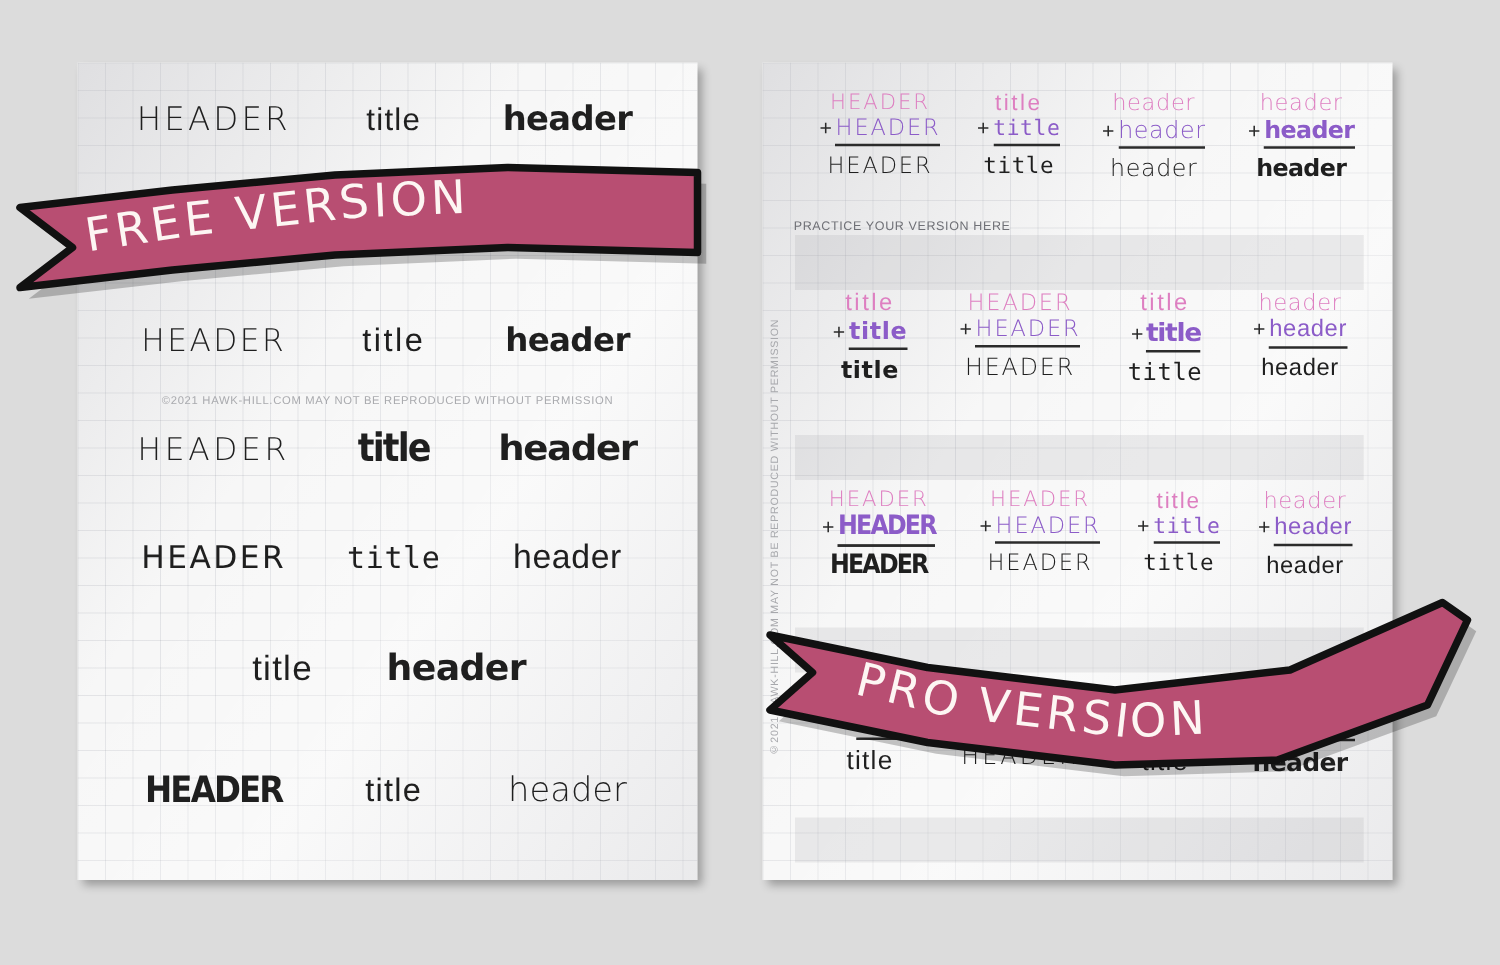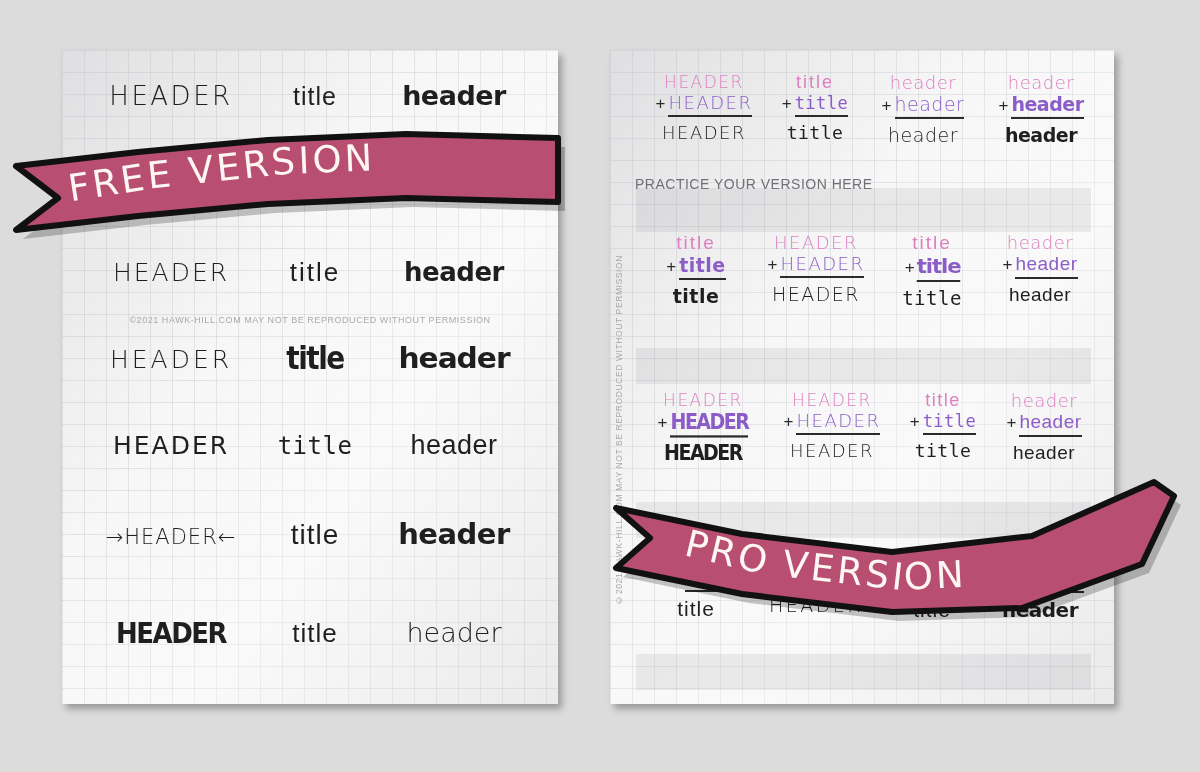--- a/index.html
+++ b/index.html
@@ -67,21 +67,21 @@
   .pro-block{position:absolute;left:0;width:100%;}
   .pro-cols{display:flex;justify-content:center;align-items:flex-start;gap:6px;padding-left:18px;}
   .pro-col{display:flex;flex-direction:column;align-items:center;}
   .pc-top{color:#de7fc1;white-space:nowrap;}
   .pc-mid-wrap{display:flex;align-items:baseline;white-space:nowrap;}
   .pc-plus{color:#2a2a2a;margin-right:3px;}
   .pc-mid{color:#8c5cc8;border-bottom:2px solid #2b2b2b;padding-bottom:2px;}
   .pc-sum{color:#1f1f1f;margin-top:5px;white-space:nowrap;}
 
   .practice-label{
-    position:absolute;font-size:14px;letter-spacing:.5px;color:#6f7076;
+    position:absolute;font-size:10px;letter-spacing:.5px;color:#6f7076;
     font-family:"Liberation Sans", sans-serif;white-space:nowrap;
   }
   .practice-box{
     position:absolute;background:rgba(150,152,158,.16);
   }
   .copyright-v{
     position:absolute;
     font-size:8.5px;letter-spacing:.6px;color:#a7a8ac;
     font-family:"Liberation Sans", sans-serif;white-space:nowrap;
     writing-mode:vertical-rl;transform:rotate(180deg);
@@ -124,21 +124,20 @@
       <span class="c-lower s-xbold" style="font-size:28px;">header</span>
     </div>
 
     <div class="free-row" style="top:380px;font-size:25px;">
       <span class="c-head s-thin" style="letter-spacing:2px;font-weight:400;">HEADER</span>
       <span class="c-title s-mono" style="font-size:24px;">title</span>
       <span class="c-lower s-cond" style="font-size:27px;letter-spacing:.5px;">header</span>
     </div>
 
     <div class="free-row" style="top:467px;font-size:22px;">
-      <span class="c-head s-thin" style="letter-spacing:1px;font-size:21px;">→HEADER←</span>
       <span class="c-title s-cond" style="font-size:28px;letter-spacing:1px;">title</span>
       <span class="c-lower s-bold" style="font-size:29px;">header</span>
     </div>
 
     <div class="free-row" style="top:567px;font-size:25px;">
       <span class="c-head s-blk" style="font-size:26px;">HEADER</span>
       <span class="c-title s-cond" style="font-size:26px;letter-spacing:1px;">title</span>
       <span class="c-lower s-thin" style="font-size:27px;letter-spacing:0;">header</span>
     </div>
 

